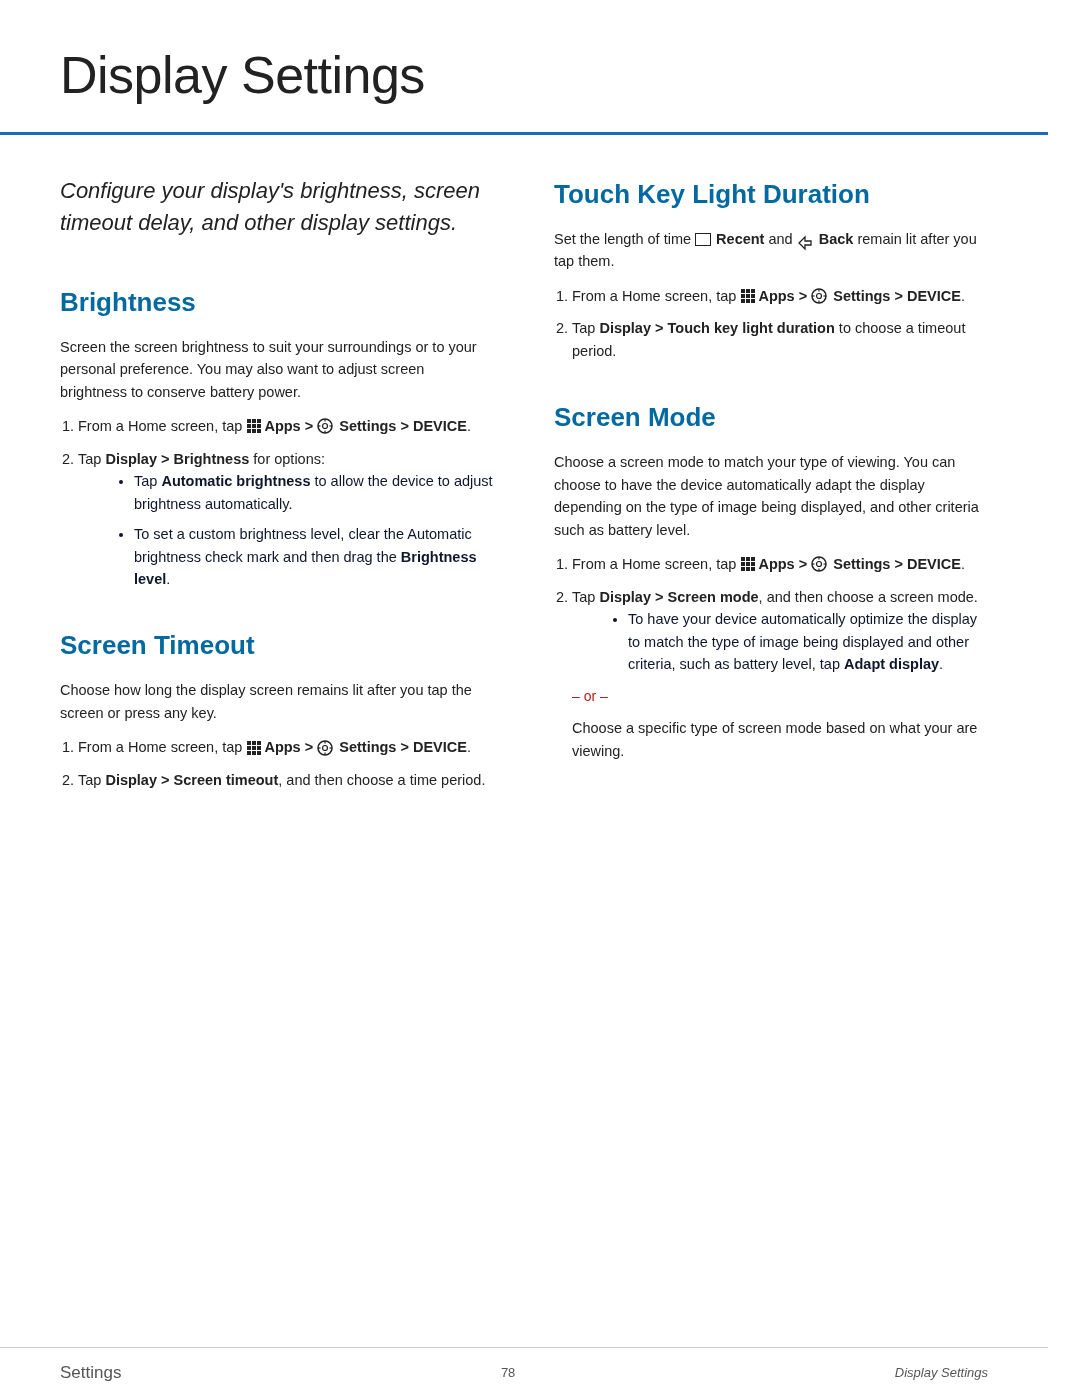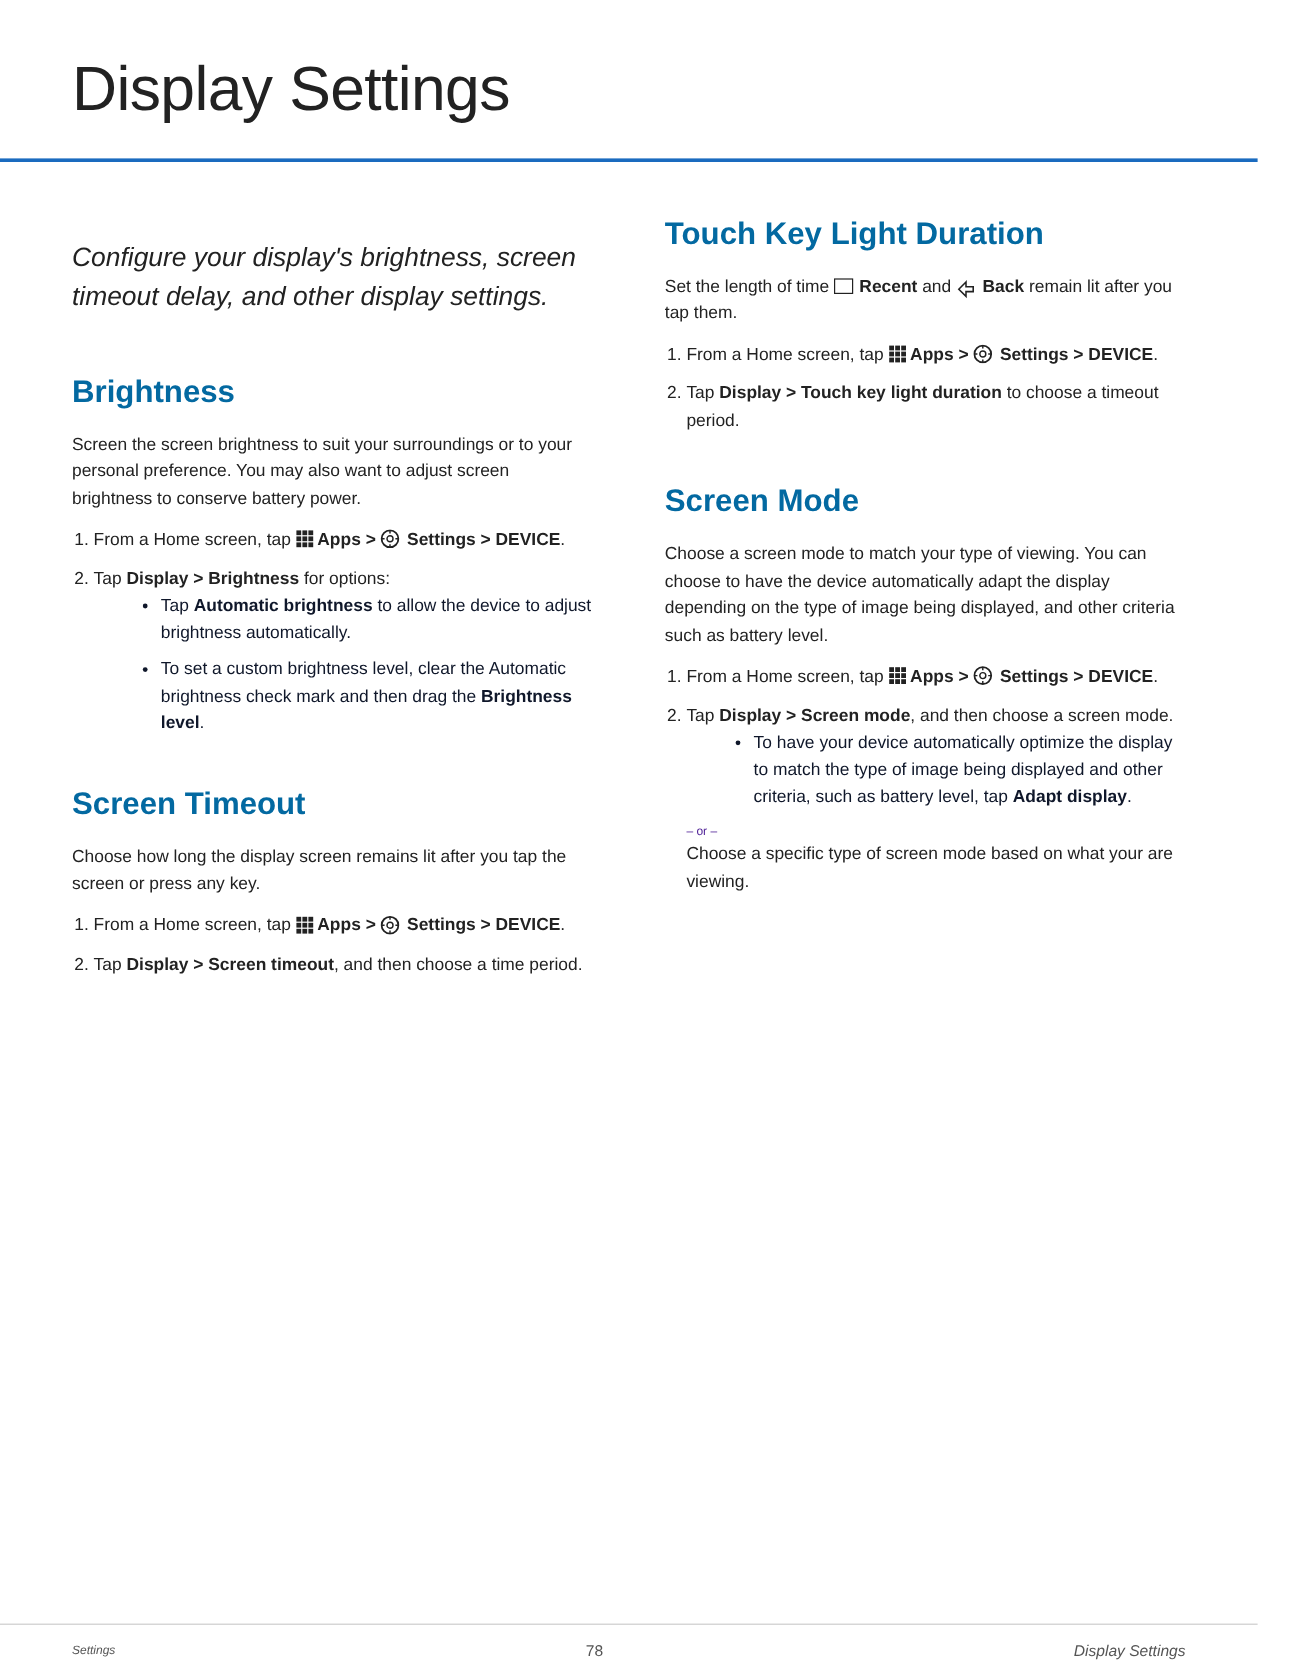--- a/index.html
+++ b/index.html
@@ -46,21 +46,20 @@
       flex: 1 1 0;
       min-width: 0;
     }
     
     .intro-text {
       font-size: 22px;
       font-style: italic;
       color: #222;
       line-height: 1.45;
       margin-bottom: 44px;
-      margin-top: 24px;
     }
     
     .section-title {
       font-size: 26px;
       font-weight: 600;
       color: #0369a1;
       margin-bottom: 14px;
       margin-top: 36px;
     }
     .section-title:first-child {
@@ -151,39 +150,38 @@
       display: inline-block;
       width: 16px;
       height: 16px;
       vertical-align: middle;
       margin-right: 2px;
       position: relative;
       top: -1px;
     }
     
     .or-separator {
-      margin: 0 0;
-      font-size: 10px;
-      color: #4c1d95;
+      margin: 10px 0;
+      font-size: 14px;
+      color: #b91c1c;
     }
     
     .page-footer {
       position: absolute;
       bottom: 0;
       left: 0;
       width: 100%;
       border-top: 1px solid #ccc;
       padding: 12px 60px;
       display: flex;
       justify-content: space-between;
       align-items: center;
     }
     .footer-left {
-      font-size: 10px;
-      font-style: italic;
+      font-size: 17px;
       color: #555;
     }
     .footer-center {
       font-size: 13px;
       color: #555;
     }
     .footer-right {
       font-size: 13px;
       font-style: italic;
       color: #555;

